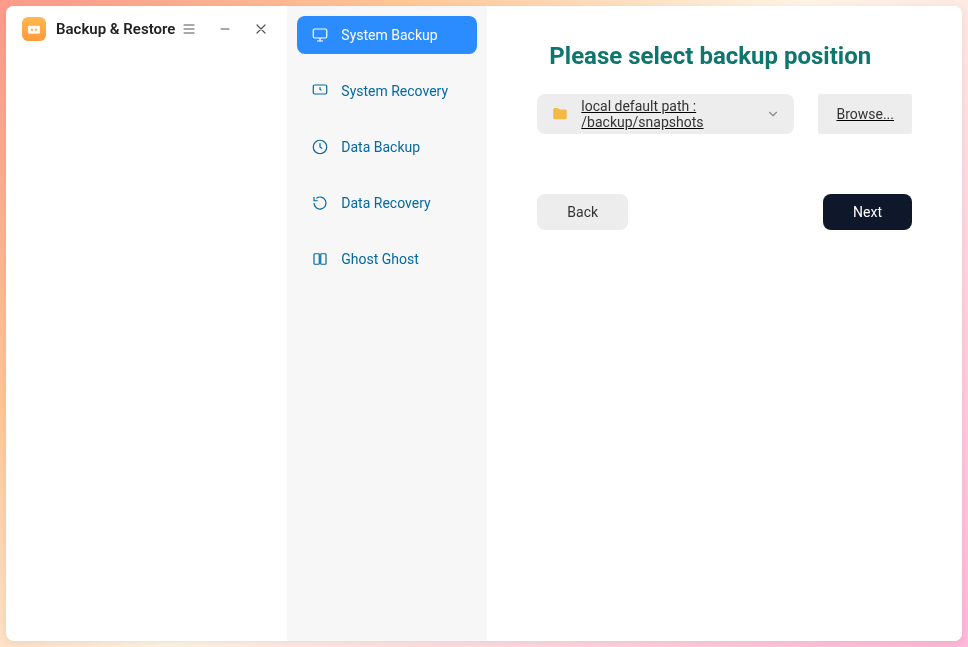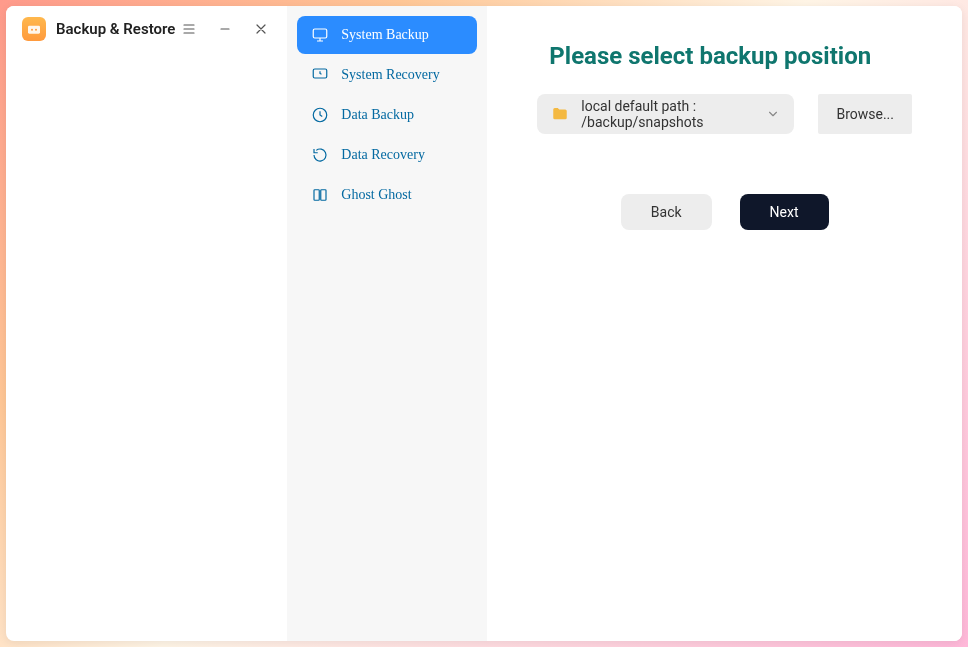--- a/index.html
+++ b/index.html
@@ -60,22 +60,21 @@
       flex: 1;
       display: flex;
       overflow: hidden;
     }
     .sidebar {
       width: 200px;
       background: #f7f7f7;
       padding: 10px 10px;
       display: flex;
       flex-direction: column;
-      gap: 2px;
-      font-family: Liberation Serif, serif;
+      gap: 18px;
     }
     .side-item {
       height: 38px;
       display: flex;
       align-items: center;
       padding: 0 14px;
       border-radius: 8px;
       cursor: pointer;
       color: #0369a1;
       font-size: 14px;
@@ -103,20 +102,21 @@
       font-size: 24px;
       font-weight: 700;
       color: #0f766e;
       margin-bottom: 24px;
       margin-left: 12px;
     }
     .path-row {
       display: flex;
       gap: 24px;
       margin-bottom: 60px;
+      text-decoration: underline;
     }
     .path-select {
       flex: 1;
       height: 40px;
       background: #ededed;
       border-radius: 8px;
       display: flex;
       align-items: center;
       padding: 0 14px;
       cursor: pointer;
@@ -151,21 +151,21 @@
       display: flex;
       align-items: center;
       justify-content: center;
       font-size: 14px;
       color: #333;
       cursor: pointer;
     }
     .action-row {
       display: flex;
       gap: 28px;
-      justify-content: center;
+      justify-content: space-between;
     }
     .btn {
       height: 36px;
       padding: 0 30px;
       border-radius: 8px;
       display: flex;
       align-items: center;
       justify-content: center;
       font-size: 14px;
       cursor: pointer;

